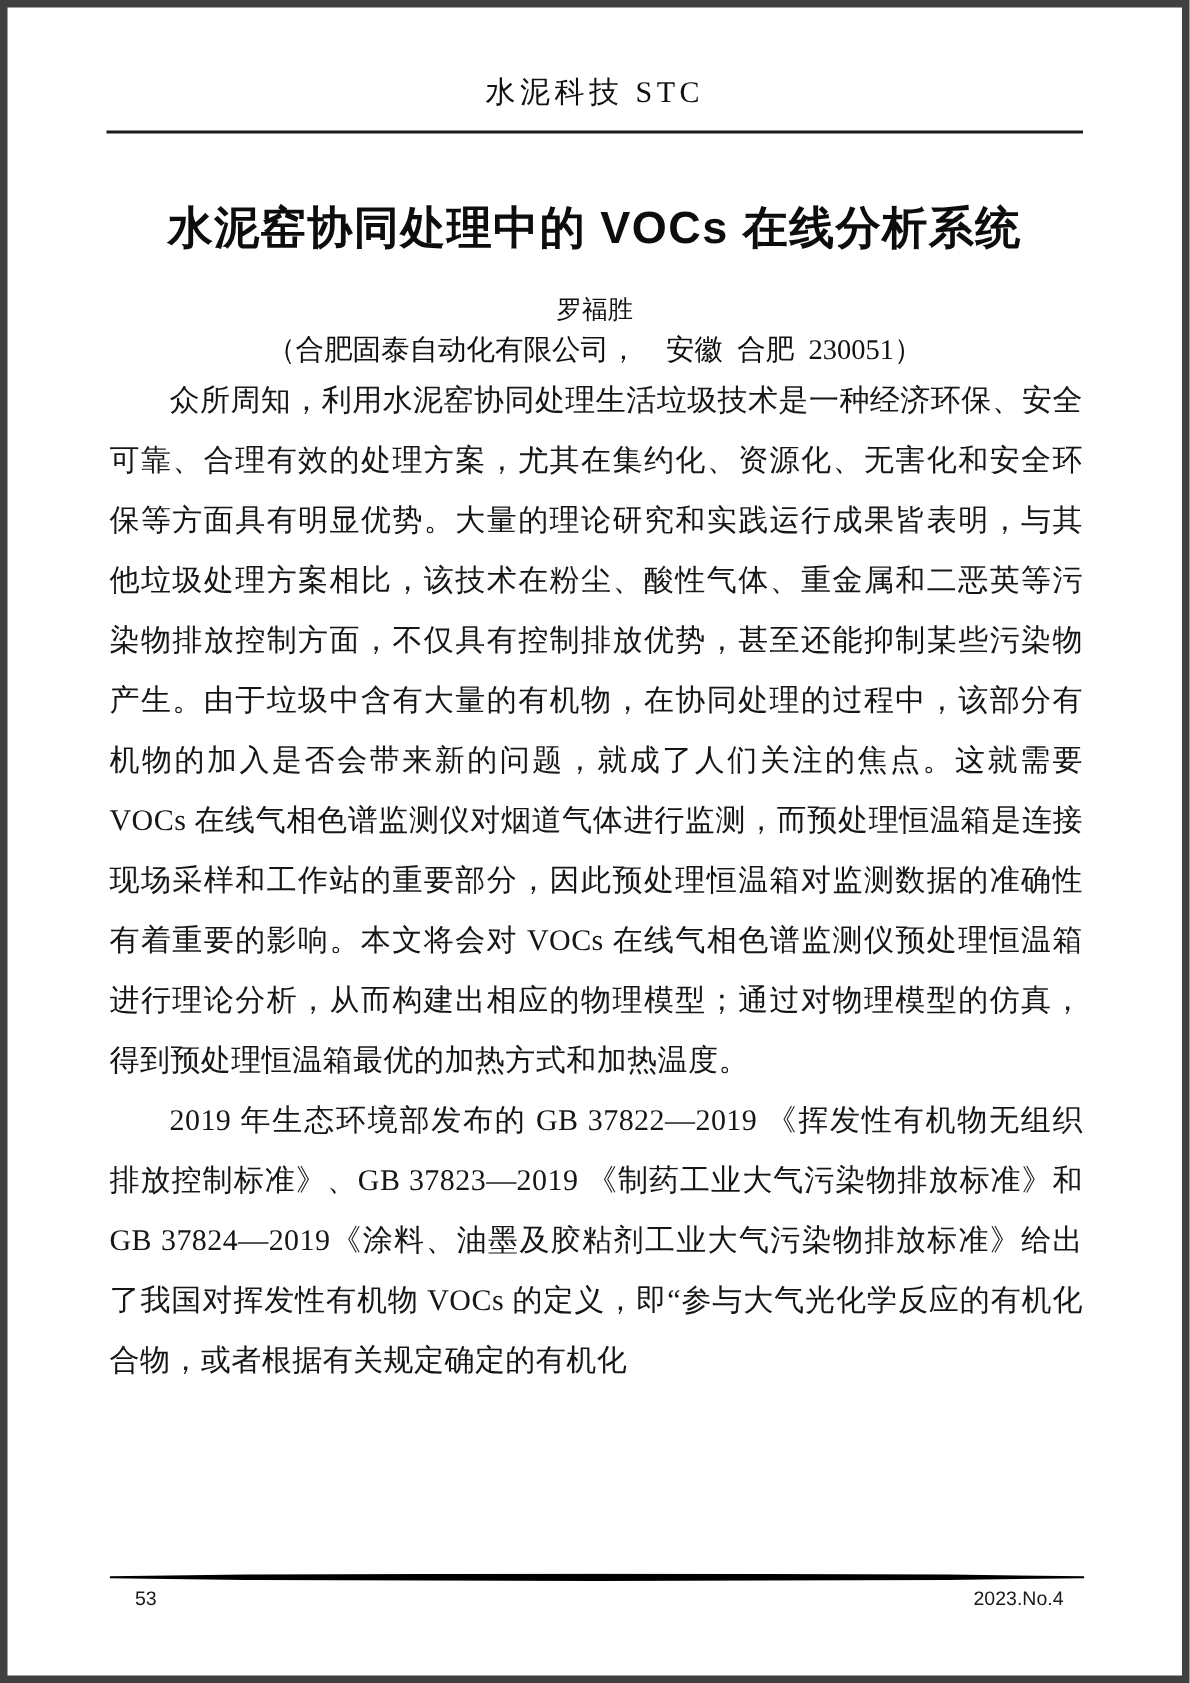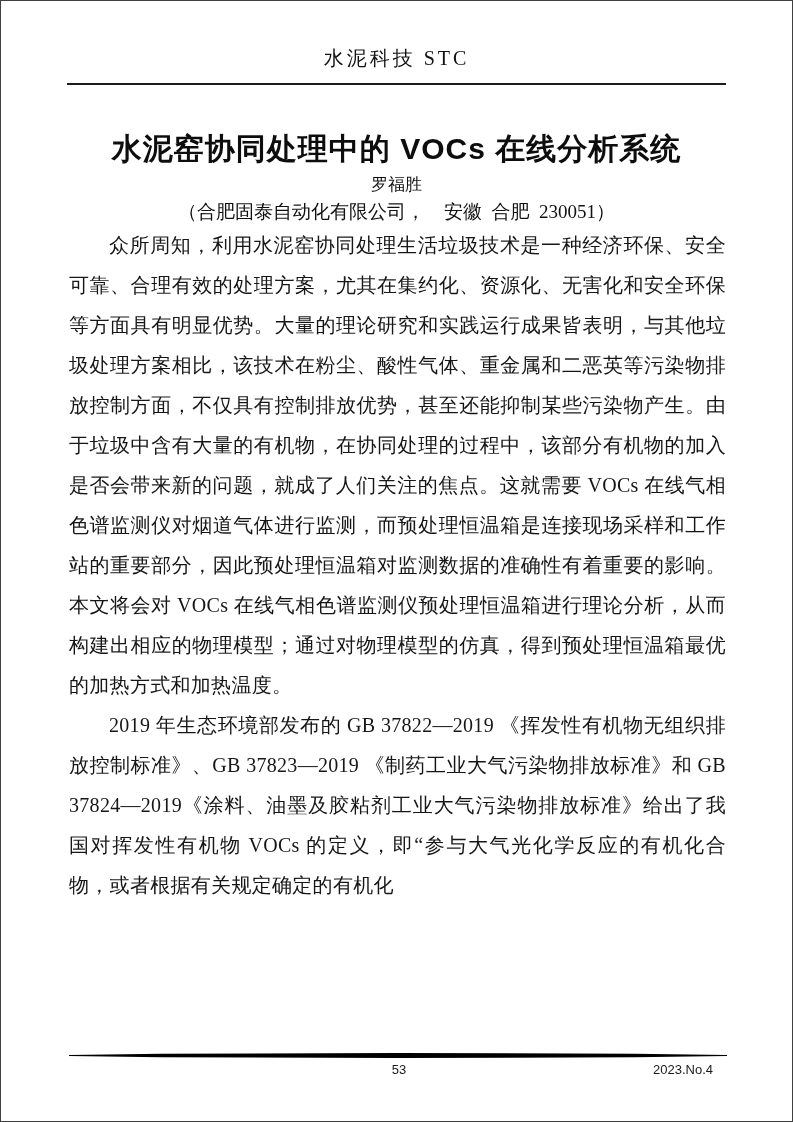--- a/index.html
+++ b/index.html
@@ -6,21 +6,21 @@
     margin: 0;
     padding: 0;
     background: #888;
   }
   .page {
     position: relative;
     width: 793px;
     height: 1122px;
     margin: 0 auto;
     background: #ffffff;
-    border: 1px solid #404040;
+    border: 5px solid #404040;
     box-sizing: border-box;
     overflow: hidden;
     color: #111111;
     font-family: "Liberation Serif", "DejaVu Serif", serif;
   }
 
   
   .running-head {
     padding-top: 44px;
     text-align: center;
@@ -42,21 +42,21 @@
     font-size: 30px;
     line-height: 40px;
     font-weight: bold;
     letter-spacing: 1px;
     font-family: "Liberation Sans", "DejaVu Sans", sans-serif;
     color: #0d0d0d;
   }
   .title .title-line { display: block; }
 
   .author {
-    margin-top: 4px;
+    margin-top: 22px;
     text-align: center;
     font-size: 17px;
     line-height: 24px;
   }
   .affiliation {
     margin-top: 2px;
     text-align: center;
     font-size: 19px;
     line-height: 26px;
   }
@@ -100,23 +100,23 @@
     position: relative;
     margin-top: 3px;
     height: 18px;
     font-size: 13px;
     line-height: 18px;
     font-family: "Liberation Sans", "DejaVu Sans", sans-serif;
     color: #1a1a1a;
   }
   .page-number {
     position: absolute;
-    left: 2px;
+    left: 17px;
     right: 0;
-    text-align: center;
+    text-align: left;
   }
   .issue {
     position: absolute;
     right: 14px;
     top: 0;
   }
 </style>
 </head>
 <body>
 

